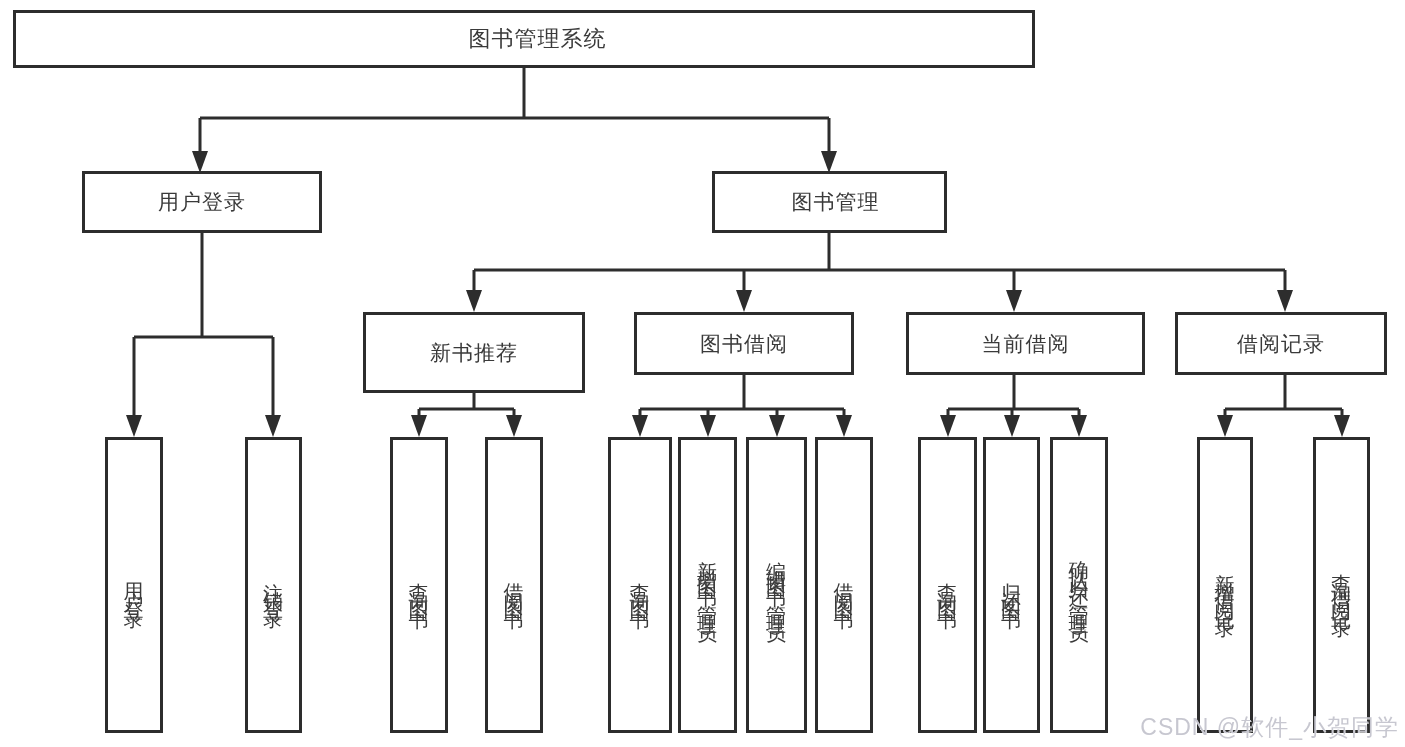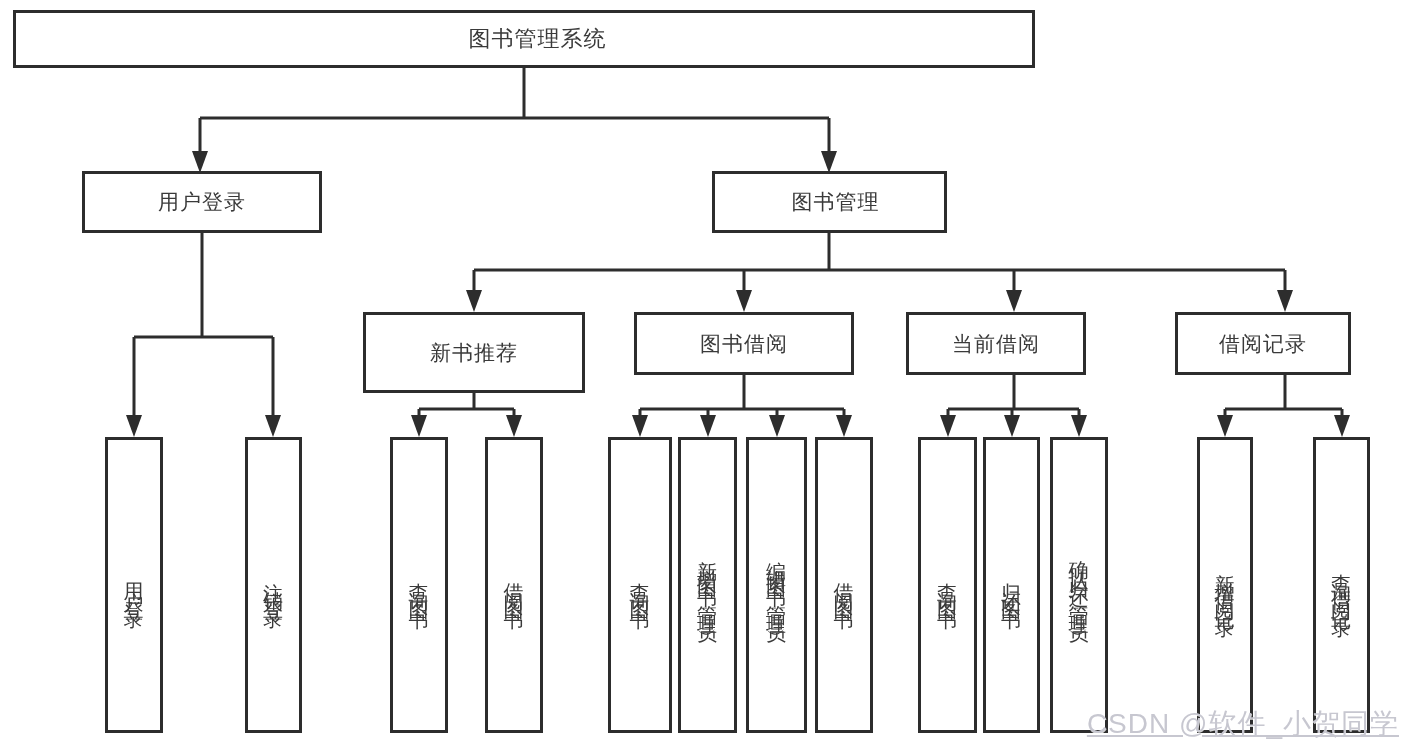--- a/index.html
+++ b/index.html
@@ -37,26 +37,25 @@
     letter-spacing: 9px;
     line-height: 1;
     color: #3a3a3a;
     white-space: nowrap;
   }
   .watermark {
     position: absolute;
     right: 6px;
     bottom: 4px;
     z-index: 3;
-    font-size: 28px;
+    font-size: 23px;
     color: #c7c7d0;
     text-shadow: 0.5px 0.5px 0 rgba(255,255,255,0.8);
     letter-spacing: 1px;
     white-space: nowrap;
-    text-decoration: underline;
   }
 </style>
 </head>
 <body>
 
 <div class="stage">
 
   <svg class="connectors" width="1405" height="747" viewBox="0 0 1405 747" stroke="#2d2d2d" stroke-width="3" fill="#2d2d2d">
 
     <path fill="none" d="M524,68 V118 M200,118 H829 M200,118 V153 M829,118 V153"></path>
@@ -103,24 +102,24 @@
   <div class="node h" style="left:712px; top:171px; width:235px; height:62px;padding-left:12px;">
     <span>图书管理</span>
   </div>
 
   <div class="node h" style="left:363px; top:312px; width:222px; height:81px;">
     <span>新书推荐</span>
   </div>
   <div class="node h" style="left:634px; top:312px; width:220px; height:63px;">
     <span>图书借阅</span>
   </div>
-  <div class="node h" style="left:906px; top:312px; width:180px; height:63px;">
+  <div class="node h" style="left:906px; top:312px; width:239px; height:63px;">
     <span>当前借阅</span>
   </div>
-  <div class="node h" style="left:1175px; top:312px; width:176px; height:63px;">
+  <div class="node h" style="left:1175px; top:312px; width:212px; height:63px;">
     <span>借阅记录</span>
   </div>
 
   <div class="node v" style="left:105px; top:437px; width:58px; height:296px;">
     <span class="vtext">用户登录</span>
   </div>
   <div class="node v" style="left:245px; top:437px; width:57px; height:296px;">
     <span class="vtext">注销登录</span>
   </div>
 

